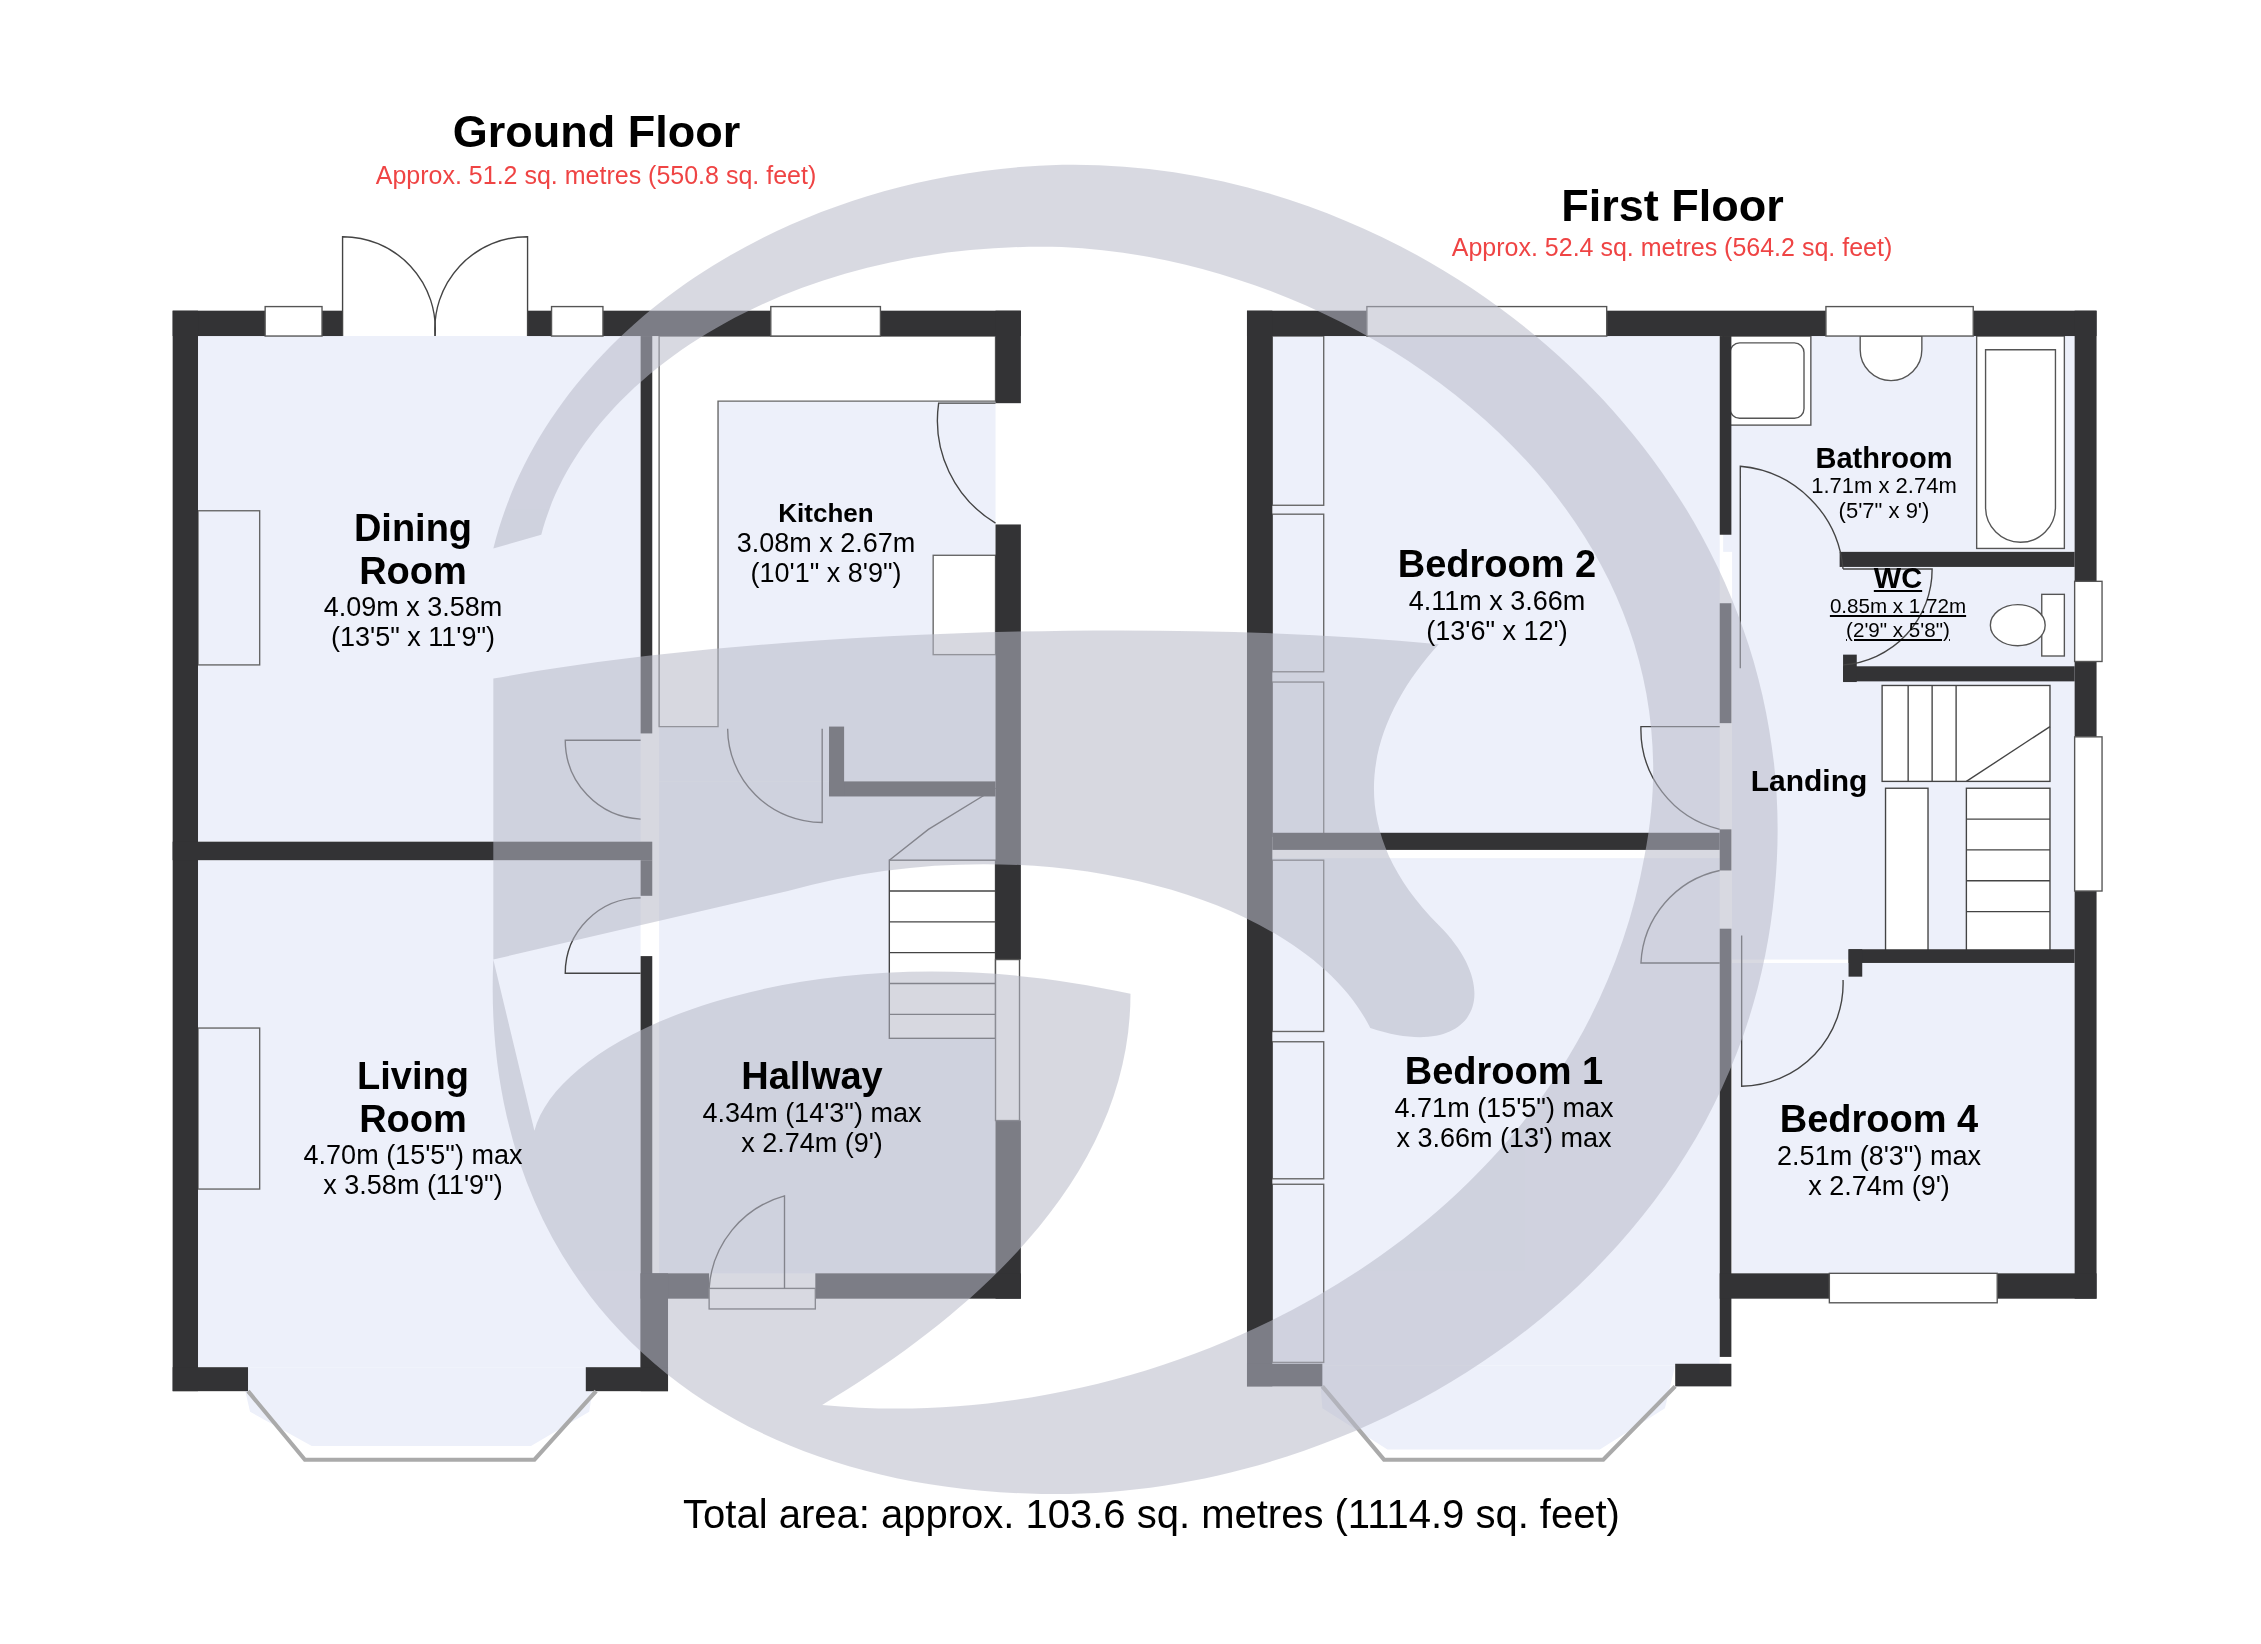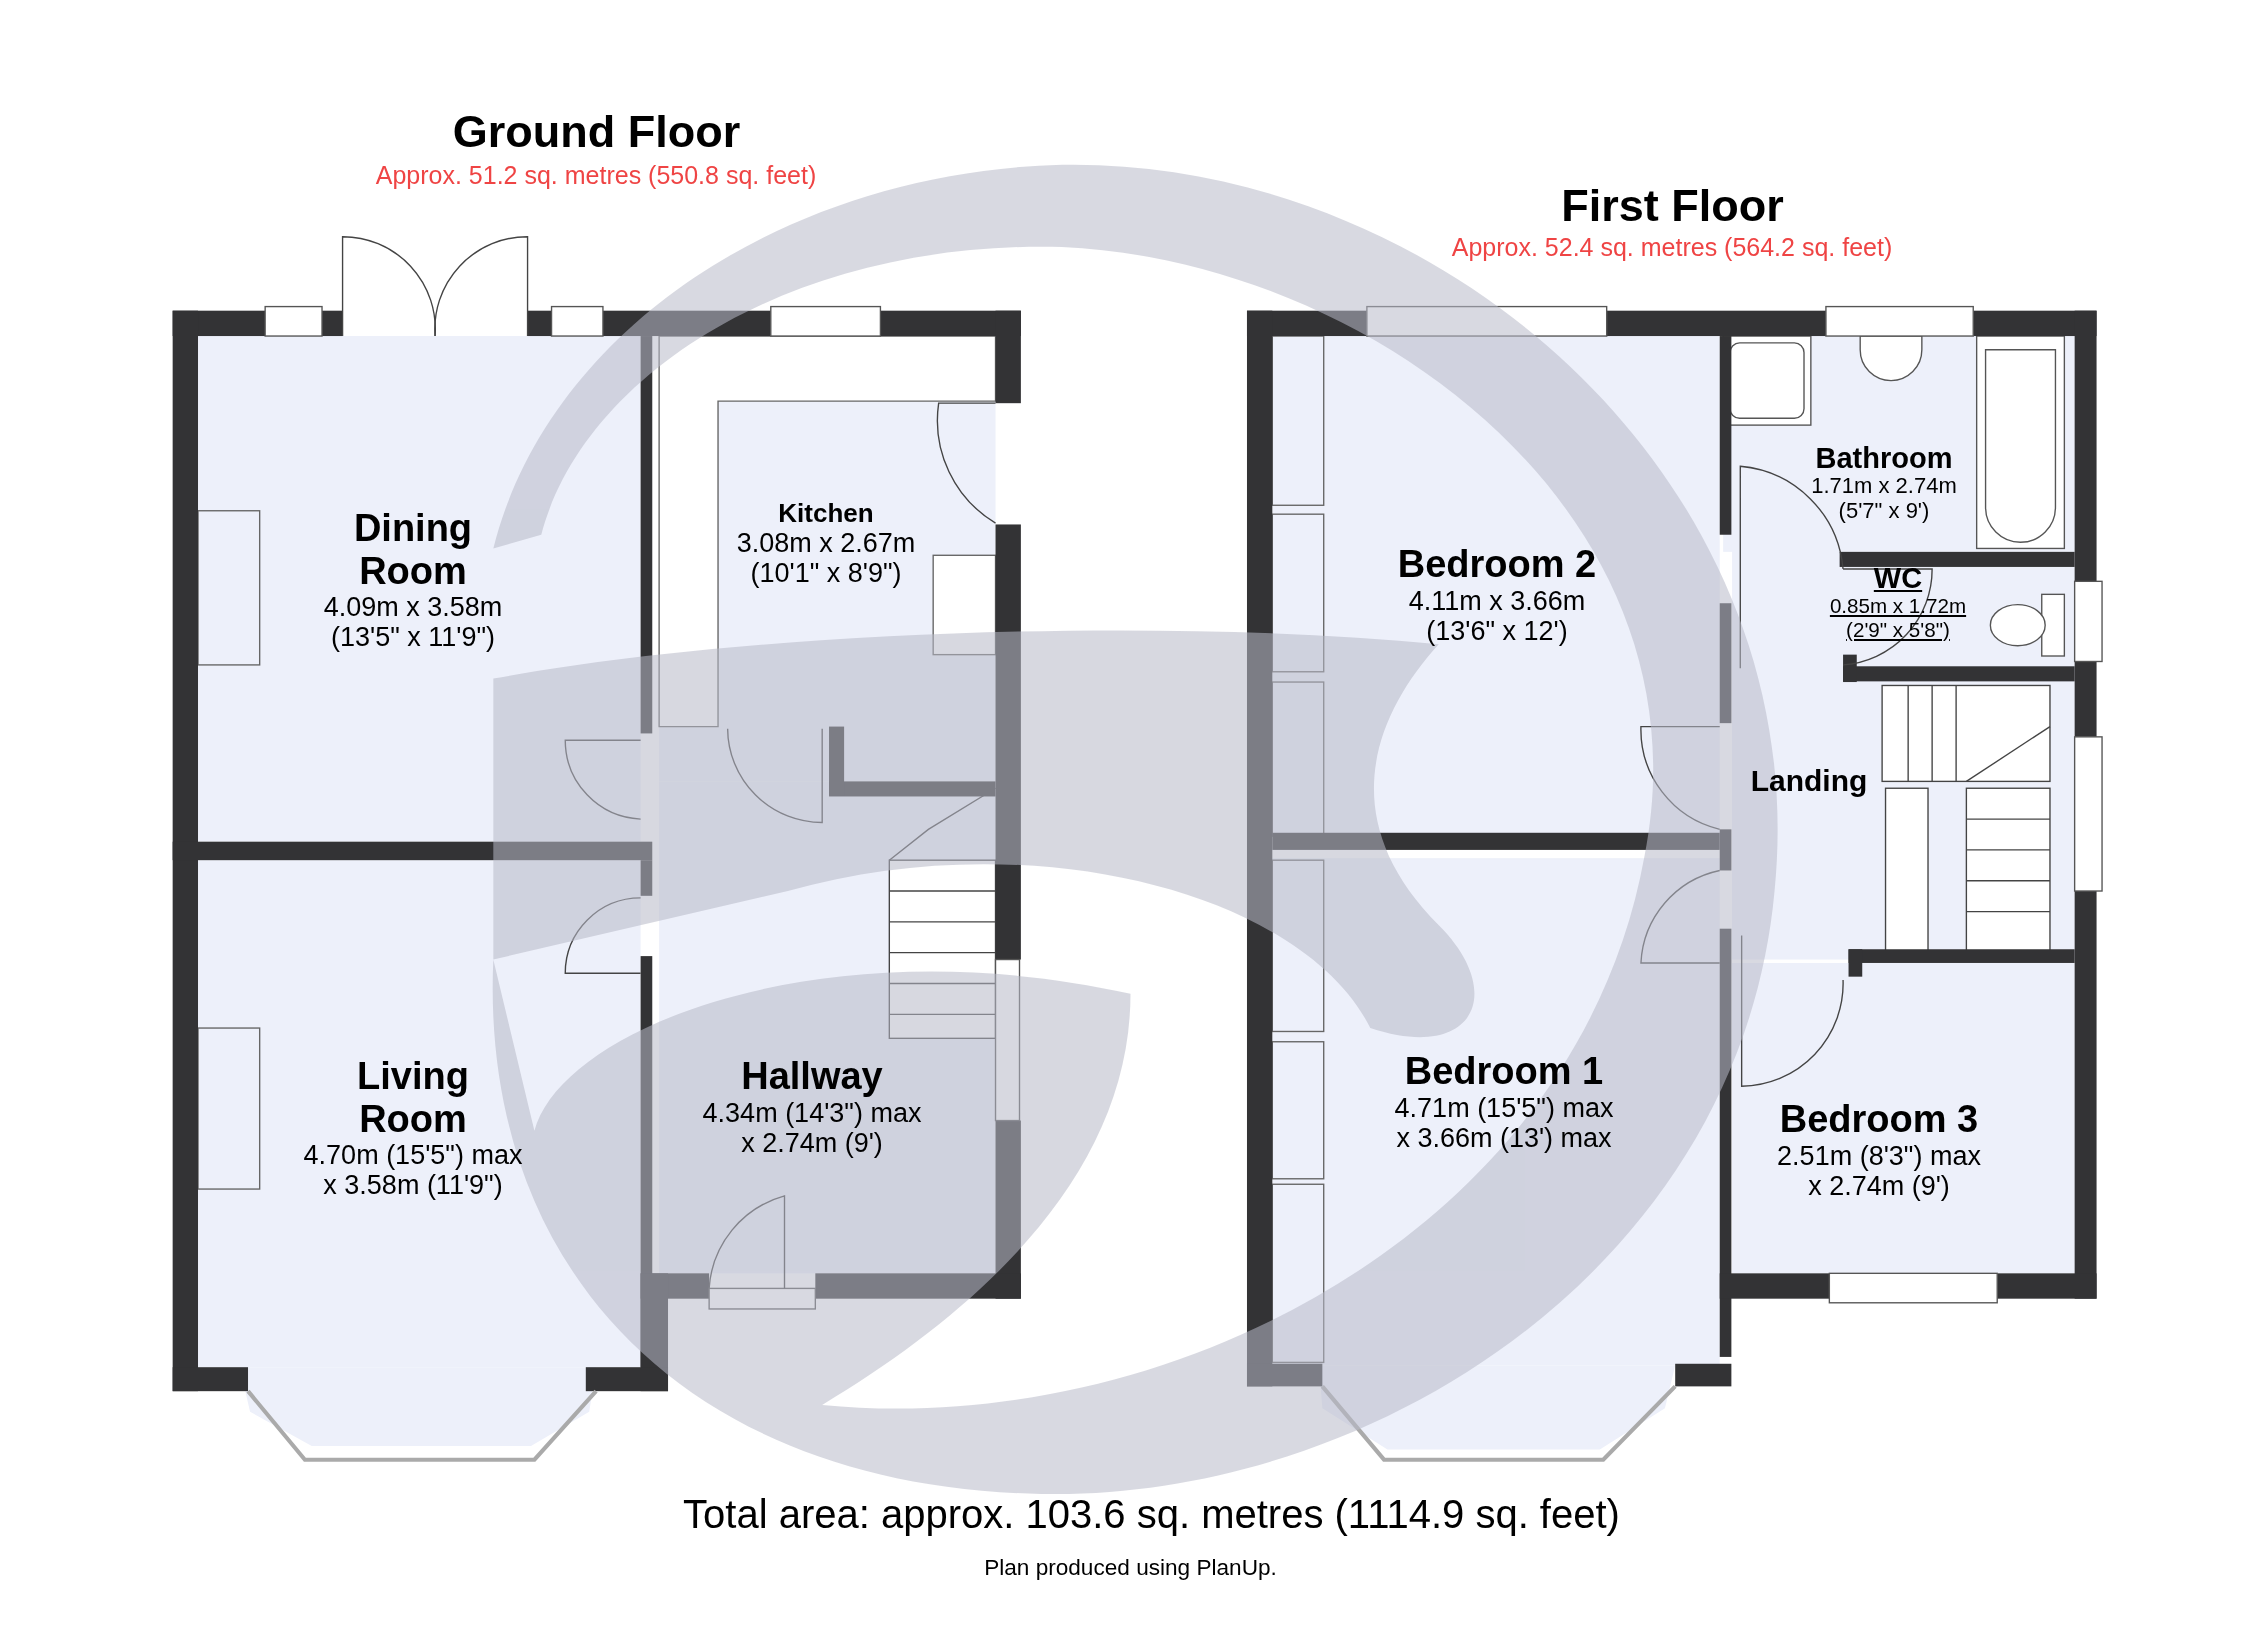--- a/index.html
+++ b/index.html
@@ -224,22 +224,21 @@
 </div>
 <div class="room-label" style="left:1809px;top:740px;">
   <span class="room-name" style="font-size:30px;">Landing</span>
 </div>
 <div class="room-label" style="left:1504px;top:1026px;">
   <span class="room-name" style="font-size:38px;">Bedroom 1</span>
   <span class="room-dim" style="font-size:27px;">4.71m (15'5") max</span>
   <span class="room-dim" style="font-size:27px;">x 3.66m (13') max</span>
 </div>
 <div class="room-label" style="left:1879px;top:1074px;">
-  <span class="room-name" style="font-size:38px;">Bedroom 3</span>
+  <span class="room-name" style="font-size:38px;">Bedroom 4</span>
   <span class="room-dim" style="font-size:27px;">2.51m (8'3") max</span>
   <span class="room-dim" style="font-size:27px;">x 2.74m (9')</span>
 </div>
 
 <div class="footer-total">Total area: approx. 103.6 sq. metres (1114.9 sq. feet)</div>
 <div class="footer-note">
-  <div>Plan produced using PlanUp.</div>
 </div>
 
 
 </body></html>

